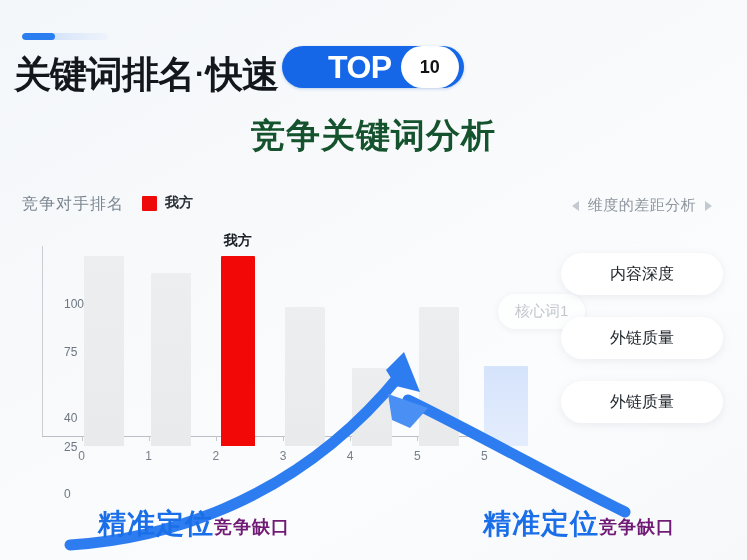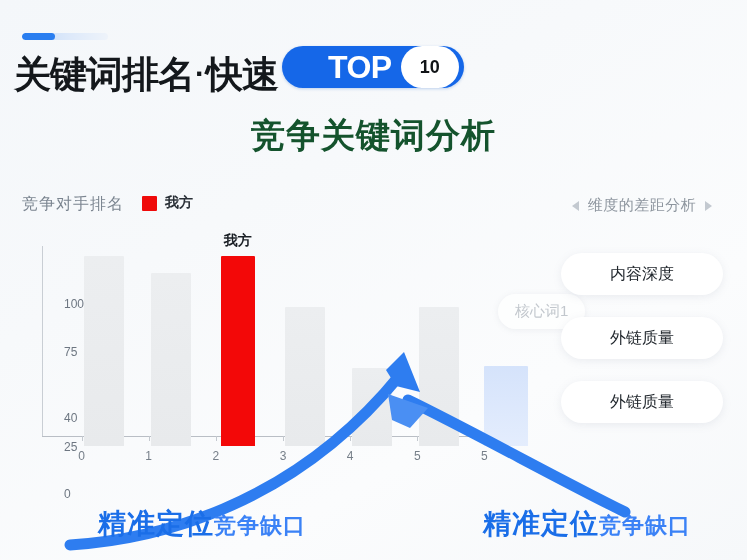--- a/index.html
+++ b/index.html
@@ -143,21 +143,21 @@
   #card1 { margin-top:38px; }
   #card2 { margin-top:22px; }
   #card3 { margin-top:22px; }
 
   
   #arrows { position:absolute; left:0; top:0; width:747px; height:560px; pointer-events:none; }
 
   
   .caption { position:absolute; display:flex; align-items:baseline; }
   .cap-big   { font-size:28px; font-weight:bold; color:#1a6ee8; letter-spacing:1px;margin-left:48px; }
-  .cap-small { font-size:22px; font-weight:bold; color:#3b82f6; letter-spacing:1px; }
+  .cap-small { font-size:18px; font-weight:bold; color:#701a75; letter-spacing:1px; }
   #caption-left  { left:50px;  top:505px; }
   #caption-right { left:435px; top:505px; }
 </style>
 </head>
 <body>
 
 <div id="progress-bar">
   <div class="fill"></div>
 </div>
 

